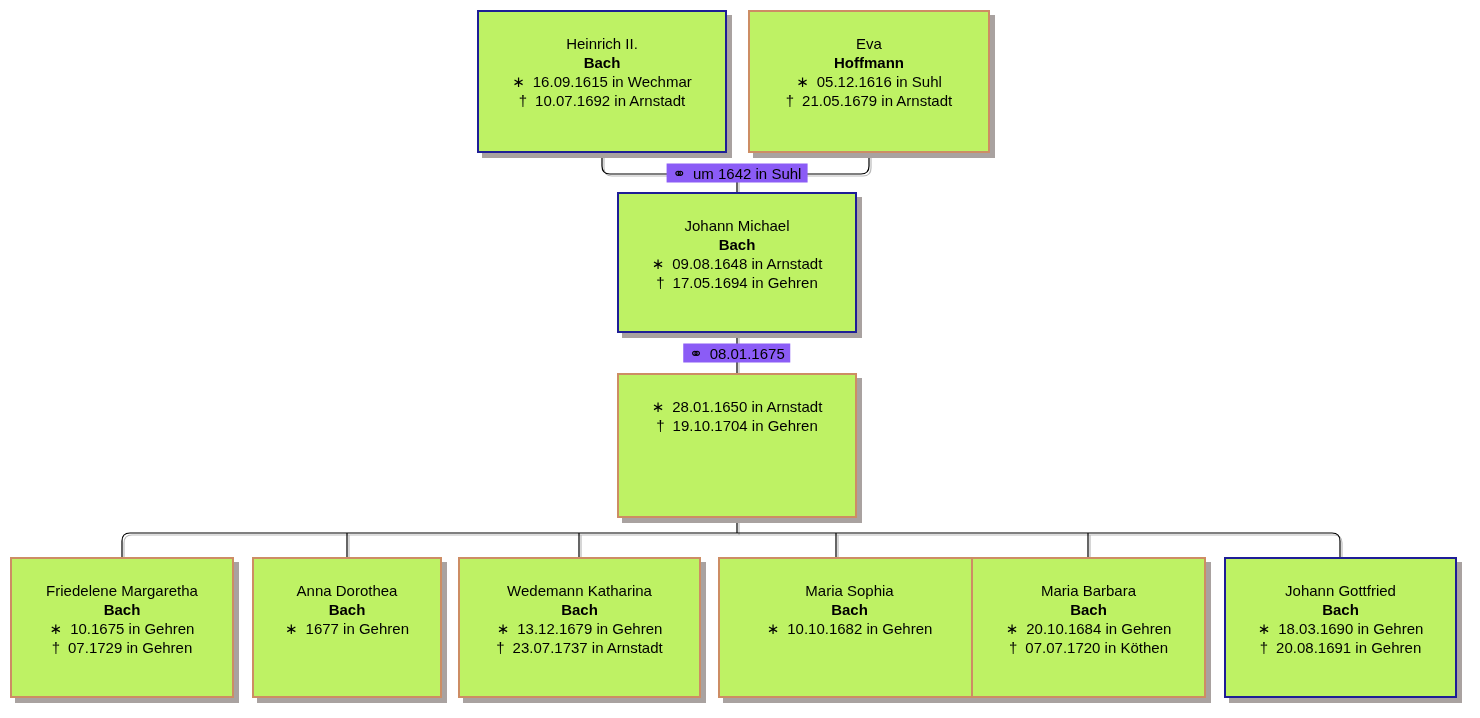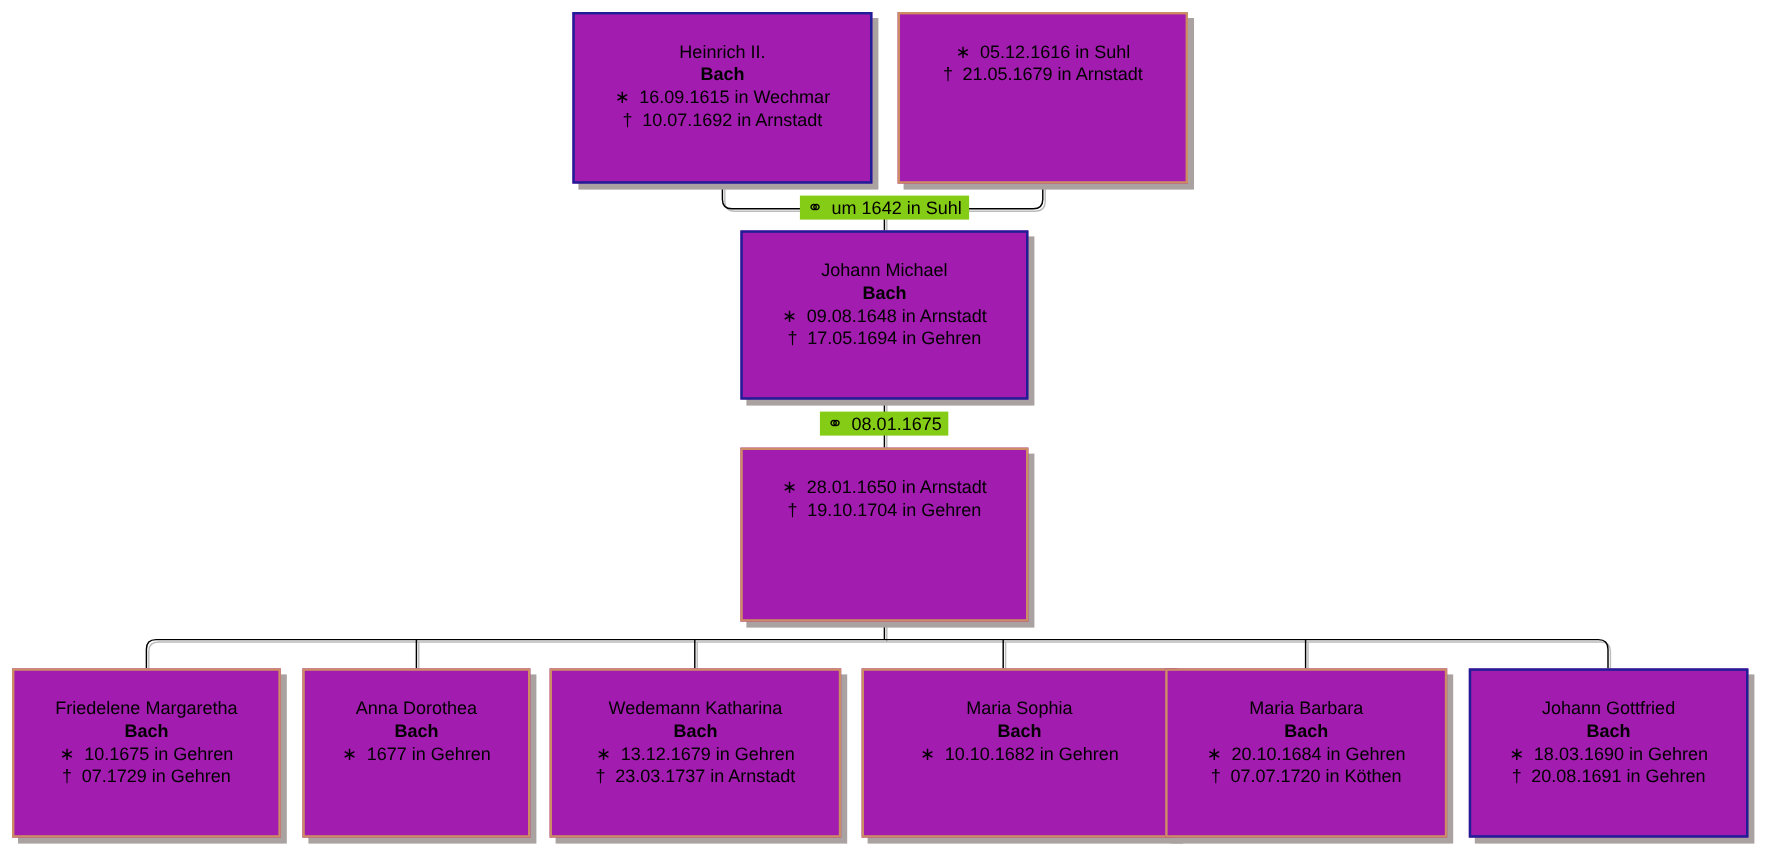--- a/index.html
+++ b/index.html
@@ -3,32 +3,32 @@
 <meta charset="utf-8">
 <style>
   html,body{margin:0;padding:0;background:#ffffff;}
   .canvas{
     position:relative;width:1480px;height:718px;overflow:hidden;
     font-family:"Liberation Sans","DejaVu Sans",sans-serif;
     font-size:15px;color:#000;background:#fff;
   }
   svg.connectors{position:absolute;left:0;top:0;z-index:1;}
   .pbox{
-    position:absolute;box-sizing:border-box;background:#a21caf;
+    position:absolute;box-sizing:border-box;background:#bef264;
     border:2px solid #000;text-align:center;padding-top:22px;line-height:19px;
     box-shadow:5px 5px 0 0 #a9a2a0;z-index:2;cursor:pointer;
   }
   .pbox.male{border-color:#1e1e96;}
   .pbox.female{border-color:#cd8d64;}
   .sur{font-weight:bold;}
   .events{}
   .ev .sym{display:inline-block;margin-right:8px;}
   .mlabel{
     position:absolute;transform:translate(-50%,-50%);
-    background:#84cc16;padding:0 6px;white-space:nowrap;z-index:3;
+    background:#8b5cf6;padding:0 6px;white-space:nowrap;z-index:3;
   }
   .mlabel .msym{margin-right:7px;font-size:16px;}
 </style>
 </head>
 <body>
 
 <div class="canvas">
 
   <svg class="connectors" width="1480" height="718">
     <g fill="none" stroke="#bbbbbb" stroke-width="1.2" transform="translate(2,2)">
@@ -48,20 +48,24 @@
       <div>Heinrich II.</div>
       <div class="sur">Bach</div>
     </div>
     <div class="events">
       <div class="ev"><span class="sym">∗</span><span>16.09.1615 in Wechmar</span></div>
       <div class="ev"><span class="sym">†</span><span>10.07.1692 in Arnstadt</span></div>
     </div>
   </div>
 
   <div class="pbox female" style="left:748px;top:10px;width:242px;height:143px">
+    <div class="name">
+      <div>Eva</div>
+      <div class="sur">Hoffmann</div>
+    </div>
     <div class="events">
       <div class="ev"><span class="sym">∗</span><span>05.12.1616 in Suhl</span></div>
       <div class="ev"><span class="sym">†</span><span>21.05.1679 in Arnstadt</span></div>
     </div>
   </div>
 
   <div class="mlabel" style="left:737px;top:173px">
     <span class="msym">⚭</span><span>um 1642 in Suhl</span>
   </div>
 
@@ -108,21 +112,21 @@
     </div>
   </div>
 
   <div class="pbox female" style="left:458px;top:557px;width:243px;height:141px">
     <div class="name">
       <div>Wedemann Katharina</div>
       <div class="sur">Bach</div>
     </div>
     <div class="events">
       <div class="ev"><span class="sym">∗</span><span>13.12.1679 in Gehren</span></div>
-      <div class="ev"><span class="sym">†</span><span>23.03.1737 in Arnstadt</span></div>
+      <div class="ev"><span class="sym">†</span><span>23.07.1737 in Arnstadt</span></div>
     </div>
   </div>
 
   <div class="pbox female" style="left:718px;top:557px;width:263px;height:141px">
     <div class="name">
       <div>Maria Sophia</div>
       <div class="sur">Bach</div>
     </div>
     <div class="events">
       <div class="ev"><span class="sym">∗</span><span>10.10.1682 in Gehren</span></div>

